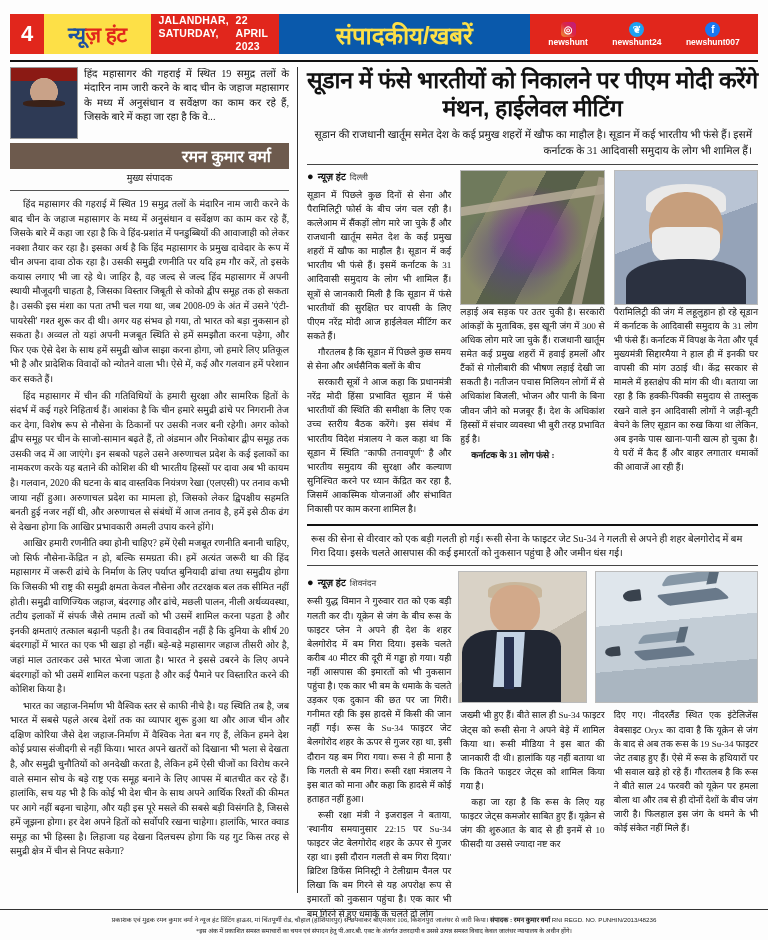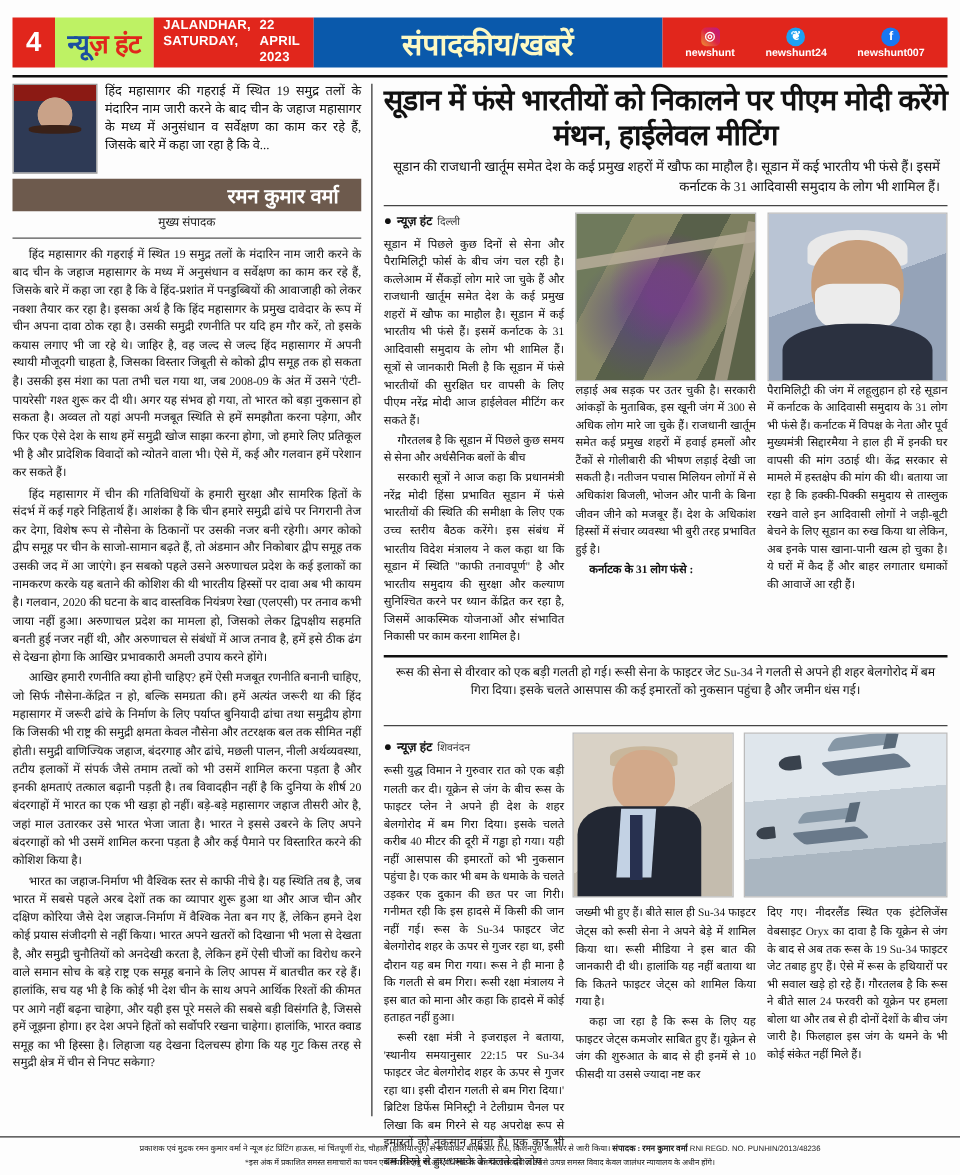--- a/index.html
+++ b/index.html
@@ -37,22 +37,22 @@
     display: flex;
     align-items: center;
     justify-content: center;
     font-family: "Liberation Sans", sans-serif;
     font-weight: bold;
     font-size: 22px;
   }
   .brand {
     display: flex;
     align-items: center;
-    padding: 0 10px;
-    background: #bef264;
+    padding: 0 24px;
+    background: #fde047;
     font-family: "Liberation Sans", sans-serif;
     font-weight: bold;
     font-size: 21px;
     letter-spacing: -0.5px;
   }
   .brand .b1 { color: #1b4fa0; }
   .brand .b2 { color: #e1261c; }
 
   .dateline-box {
     background: #e1261c;
@@ -64,21 +64,21 @@
     padding-left: 8px;
     font-family: "Liberation Sans", sans-serif;
     font-weight: bold;
     font-size: 10.5px;
     line-height: 1.25;
     letter-spacing: 0.2px;
   }
 
   .section-box {
     background: #0a59ab;
-    color: #fef9c3;
+    color: #fde047;
     flex: 1 1 auto;
     display: flex;
     align-items: center;
     justify-content: center;
     font-family: "Liberation Sans", sans-serif;
     font-weight: bold;
     font-size: 24px;
   }
 
   .social-box {
@@ -389,22 +389,22 @@
     font-weight: bold;
     font-size: 25px;
     line-height: 1.2;
     text-align: center;
     margin-bottom: 4px;
     letter-spacing: -0.4px;
   }
   .lead-sub2 {
     font-size: 9.8px;
     line-height: 1.45;
-    text-align: center;
-    margin-bottom: 20px;
+    text-align: left;
+    margin-bottom: 5px;
     padding: 0 4px;
   }
 
   
   .footer {
     position: absolute;
     left: 0; right: 0; bottom: 4px;
     border-top: 1px solid #333;
     padding: 5px 28px 0 28px;
     text-align: center;

